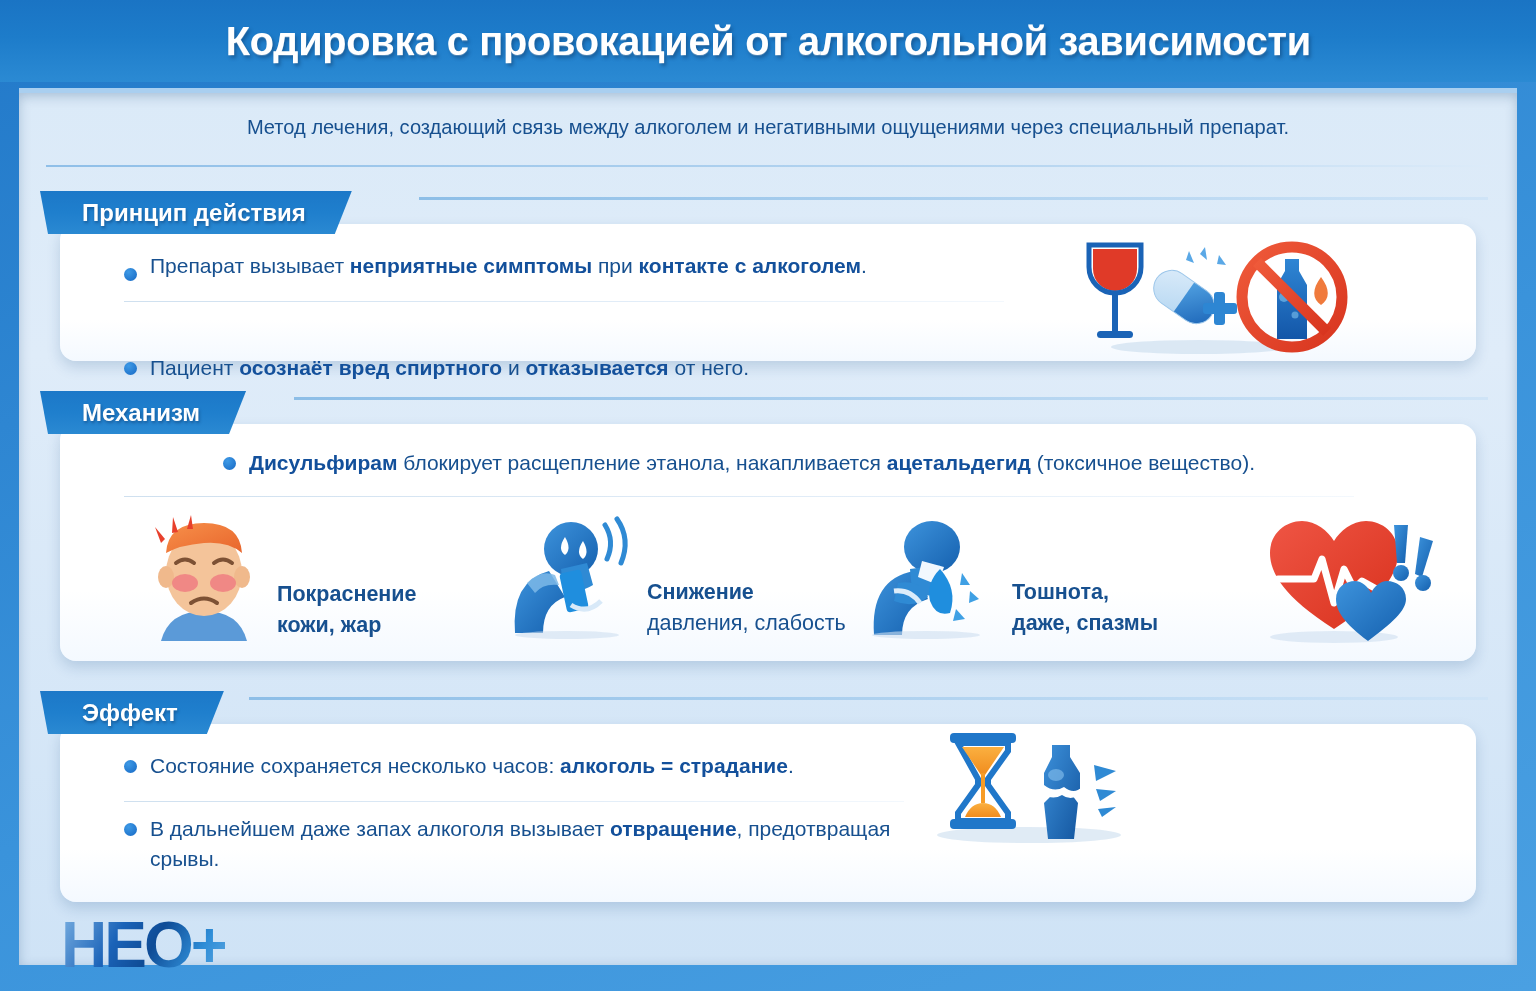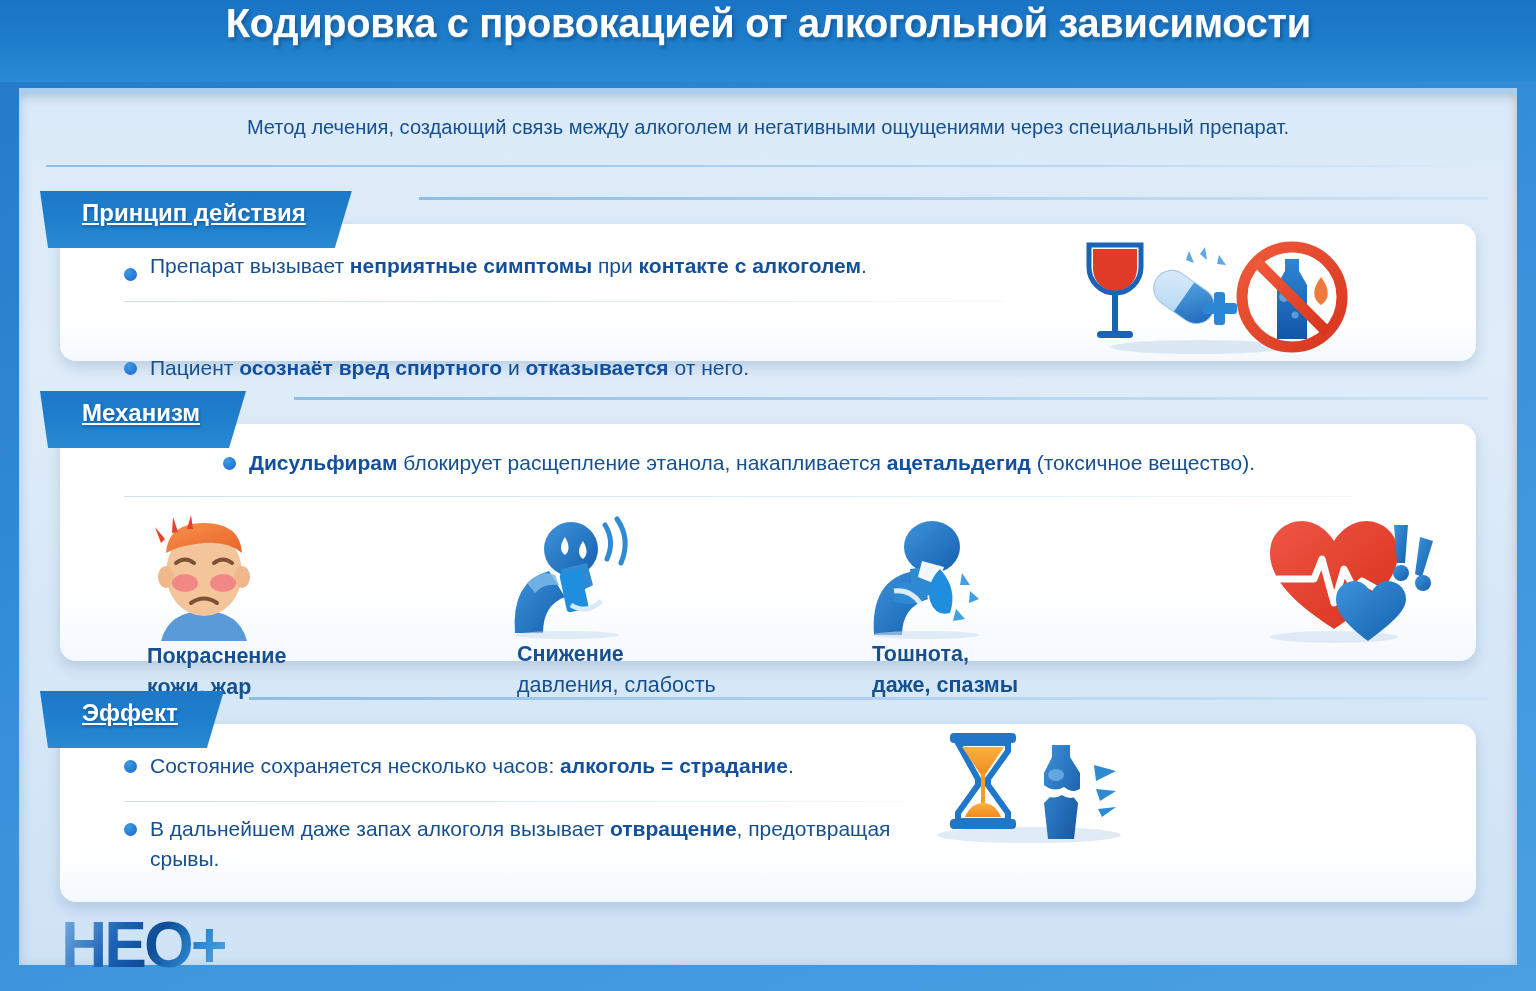--- a/index.html
+++ b/index.html
@@ -10,21 +10,21 @@
     overflow:hidden;
   }
   .poster{
     position:relative; width:1536px; height:991px;
     background:linear-gradient(160deg,#2279c9 0%,#3a93db 55%,#4aa0e2 100%);
   }
   
   .header{
     position:absolute; left:0; top:0; width:1536px; height:82px;
     background:linear-gradient(180deg,#1a74c4 0%,#1d7cca 45%,#2b8ad3 100%);
-    display:flex; justify-content:center;
+    display:flex; align-items:center; justify-content:center;
   }
   .header h1{
     color:#ffffff; font-size:41px; font-weight:bold; letter-spacing:-0.3px;
     text-shadow:2px 3px 4px rgba(10,50,95,.45), 0 1px 0 rgba(255,255,255,.35);
     white-space:nowrap; transform:scaleX(.97);
   }
   
   .panel{
     position:absolute; left:19px; top:88px; width:1498px; height:877px;
     background:linear-gradient(180deg,#dbeaf8 0%,#dfecf9 30%,#cfe3f6 100%);
@@ -37,28 +37,27 @@
     text-align:center; color:#17508f; font-size:20.5px;
     transform:scaleX(.98);
   }
   .intro-rule{
     position:absolute; left:27px; top:72px; width:1442px; height:2px;
     background:linear-gradient(90deg,#8fbfe8 0%,#b9d7f1 70%,#dcebf9 100%);
   }
   
   .section{ position:absolute; left:0; width:100%; }
   .ribbon{
-    position:absolute; left:21px; top:0; height:57px;
+    position:absolute; left:21px; top:0; height:43px;
     background:linear-gradient(180deg,#1c78c8 0%,#1f7fcd 50%,#2a89d2 100%);
     color:#fff; font-size:24px; font-weight:bold;
     padding:0 46px 0 42px; line-height:43px; white-space:nowrap;
     clip-path:polygon(0 0, 100% 0, calc(100% - 17px) 100%, 8px 100%);
     text-shadow:1px 2px 3px rgba(8,45,90,.45);
     z-index:3;
-    text-decoration:underline;
   }
   .ribbon-line{
     position:absolute; top:6px; height:3px; right:27px;
     background:linear-gradient(90deg,#8dbee7,#cfe4f7);
   }
   .card{
     position:absolute; left:41px; width:1416px;
     background:linear-gradient(180deg,#ffffff 0%,#ffffff 70%,#f4f9ff 100%);
     border-radius:16px;
     box-shadow:0 6px 14px rgba(20,70,125,.18);
@@ -70,21 +69,21 @@
     background:radial-gradient(circle at 35% 30%,#3e9ae6,#1668c4);
     margin-top:9px; flex:0 0 13px;
   }
   .btxt{ margin-left:13px; color:#17508f; font-size:21px; line-height:30px; }
   .btxt b{ color:#13509b; font-weight:bold; }
   .divider{
     position:absolute; height:1px;
     background:linear-gradient(90deg,#cfe0ef 0%,#e2edf8 60%,#f3f8fd 100%);
   }
   
-  .symptom{ position:absolute; display:flex; align-items:flex-start;flex-direction:column; }
+  .symptom{ position:absolute; display:flex; align-items:flex-end; }
   .sym-text{ color:#17508f; font-size:21.5px; line-height:31px; margin-left:8px; }
   .sym-text .l1{ font-weight:bold; display:block; }
   .sym-text .l2{ display:block; }
   .sym-text .l2.b{ font-weight:bold; }
   
   .logo{
     position:absolute; left:61px; top:908px;
     font-size:64px; font-weight:bold; letter-spacing:-3px;
     background:linear-gradient(120deg,#7fb4e4 0%,#1b63b8 35%,#0f4c96 55%,#2f8ed8 80%,#63a8df 100%);
     -webkit-background-clip:text; background-clip:text; color:transparent;

